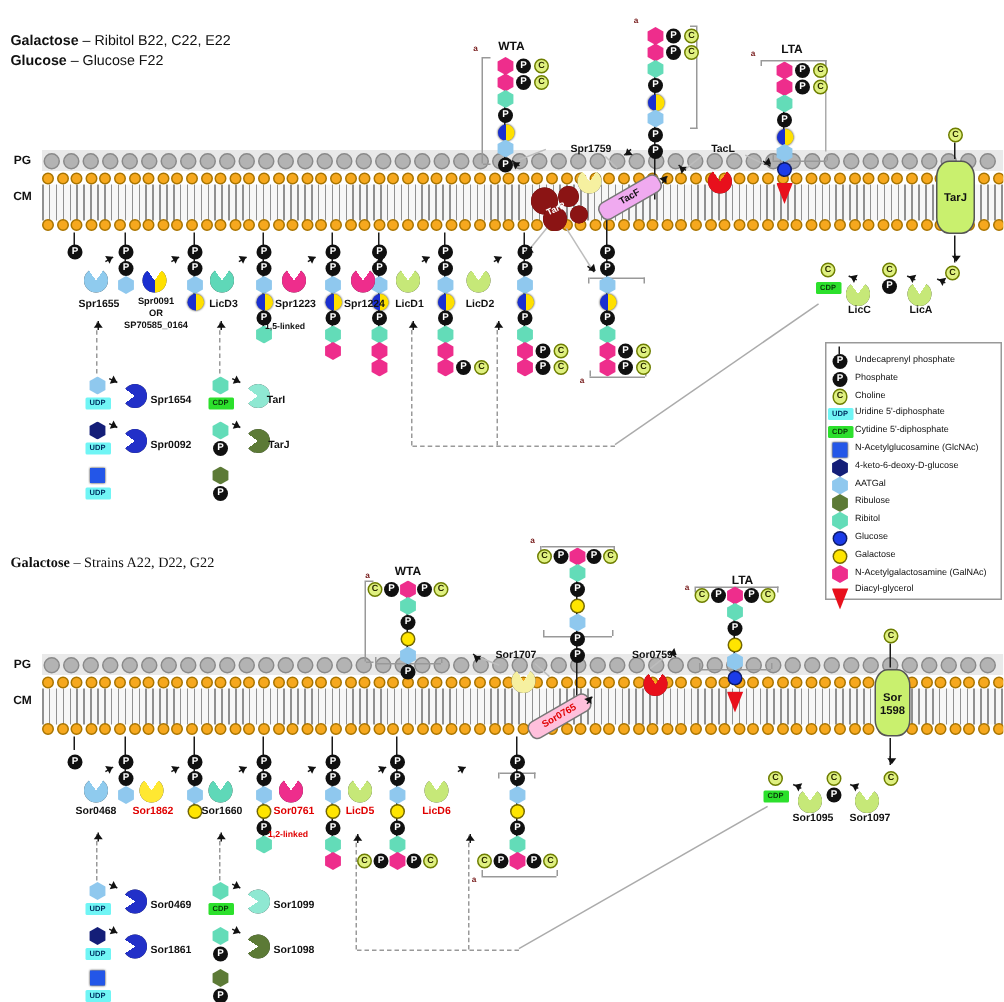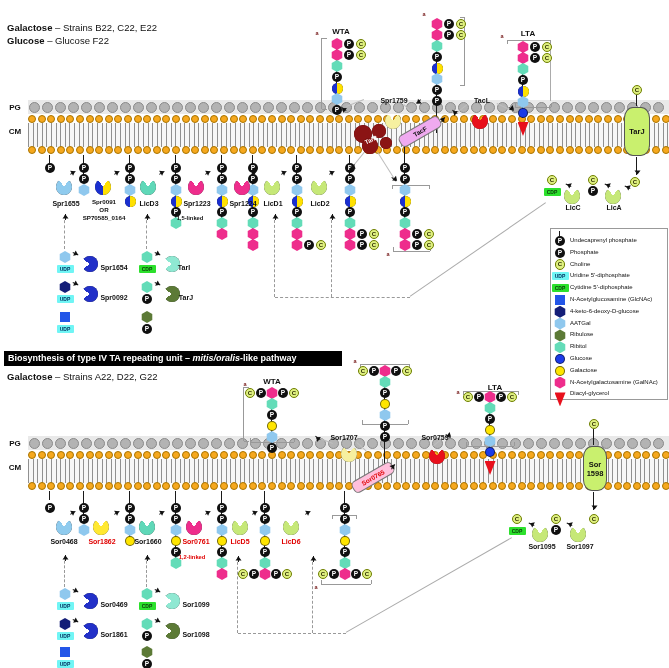--- a/index.html
+++ b/index.html
@@ -9,24 +9,23 @@
   .bar{position:absolute;background:#000;color:#fff;font-weight:bold;font-size:9px;
        line-height:15px;height:15px;padding-left:4px;white-space:nowrap}
   .sub{position:absolute;font-size:9.5px;color:#111;white-space:nowrap}
   .sub b{font-weight:bold}
   .lbl{position:absolute;transform:translate(-50%,-50%);white-space:nowrap;text-align:center}
 </style>
 </head>
 <body>
 
 <div id="stage">
-  <div class="sub" id="sub1a" style="left: 7px; top: 22px;"><b>Galactose</b><span> – Strains B22, C22, E22</span></div>
+  <div class="sub" id="sub1a" style="left: 7px; top: 22px;"><b>Galactose</b><span> – Ribitol B22, C22, E22</span></div>
   <div class="sub" id="sub1b" style="left: 7px; top: 35px;"><b>Glucose</b><span> – Glucose F22</span></div>
-  <div class="bar" id="bar2" style="left: 4px; top: 351px; width: 334px;"><span>Biosynthesis of type IV TA repeating unit – </span><i>mitis/oralis</i><span>-like pathway</span></div>
-  <div class="sub" id="sub2a" style="left: 7px; top: 371px;"><b>Galactose</b><span> – Strains A22, D22, G22</span></div>
+  <div class="sub" id="sub2a" style="left: 7px; top: 371px; font-family: Liberation Serif, serif;"><b>Galactose</b><span> – Strains A22, D22, G22</span></div>
 <div class="abs" style="left: 28px; top: 100px; width: 641px; height: 14px; background: rgb(233, 233, 233);"></div>
     <div class="abs" style="left: 28.5px; top: 101.5px; width: 11px; height: 11px; box-sizing: border-box; border-radius: 50%; background: rgb(179, 179, 179); border: 1px solid rgb(138, 138, 138);"></div>
     <div class="abs" style="left: 41.5px; top: 101.5px; width: 11px; height: 11px; box-sizing: border-box; border-radius: 50%; background: rgb(179, 179, 179); border: 1px solid rgb(138, 138, 138);"></div>
     <div class="abs" style="left: 54.5px; top: 101.5px; width: 11px; height: 11px; box-sizing: border-box; border-radius: 50%; background: rgb(179, 179, 179); border: 1px solid rgb(138, 138, 138);"></div>
     <div class="abs" style="left: 67.5px; top: 101.5px; width: 11px; height: 11px; box-sizing: border-box; border-radius: 50%; background: rgb(179, 179, 179); border: 1px solid rgb(138, 138, 138);"></div>
     <div class="abs" style="left: 80.5px; top: 101.5px; width: 11px; height: 11px; box-sizing: border-box; border-radius: 50%; background: rgb(179, 179, 179); border: 1px solid rgb(138, 138, 138);"></div>
     <div class="abs" style="left: 93.5px; top: 101.5px; width: 11px; height: 11px; box-sizing: border-box; border-radius: 50%; background: rgb(179, 179, 179); border: 1px solid rgb(138, 138, 138);"></div>
     <div class="abs" style="left: 106.5px; top: 101.5px; width: 11px; height: 11px; box-sizing: border-box; border-radius: 50%; background: rgb(179, 179, 179); border: 1px solid rgb(138, 138, 138);"></div>
     <div class="abs" style="left: 119.5px; top: 101.5px; width: 11px; height: 11px; box-sizing: border-box; border-radius: 50%; background: rgb(179, 179, 179); border: 1px solid rgb(138, 138, 138);"></div>
     <div class="abs" style="left: 132.5px; top: 101.5px; width: 11px; height: 11px; box-sizing: border-box; border-radius: 50%; background: rgb(179, 179, 179); border: 1px solid rgb(138, 138, 138);"></div>

